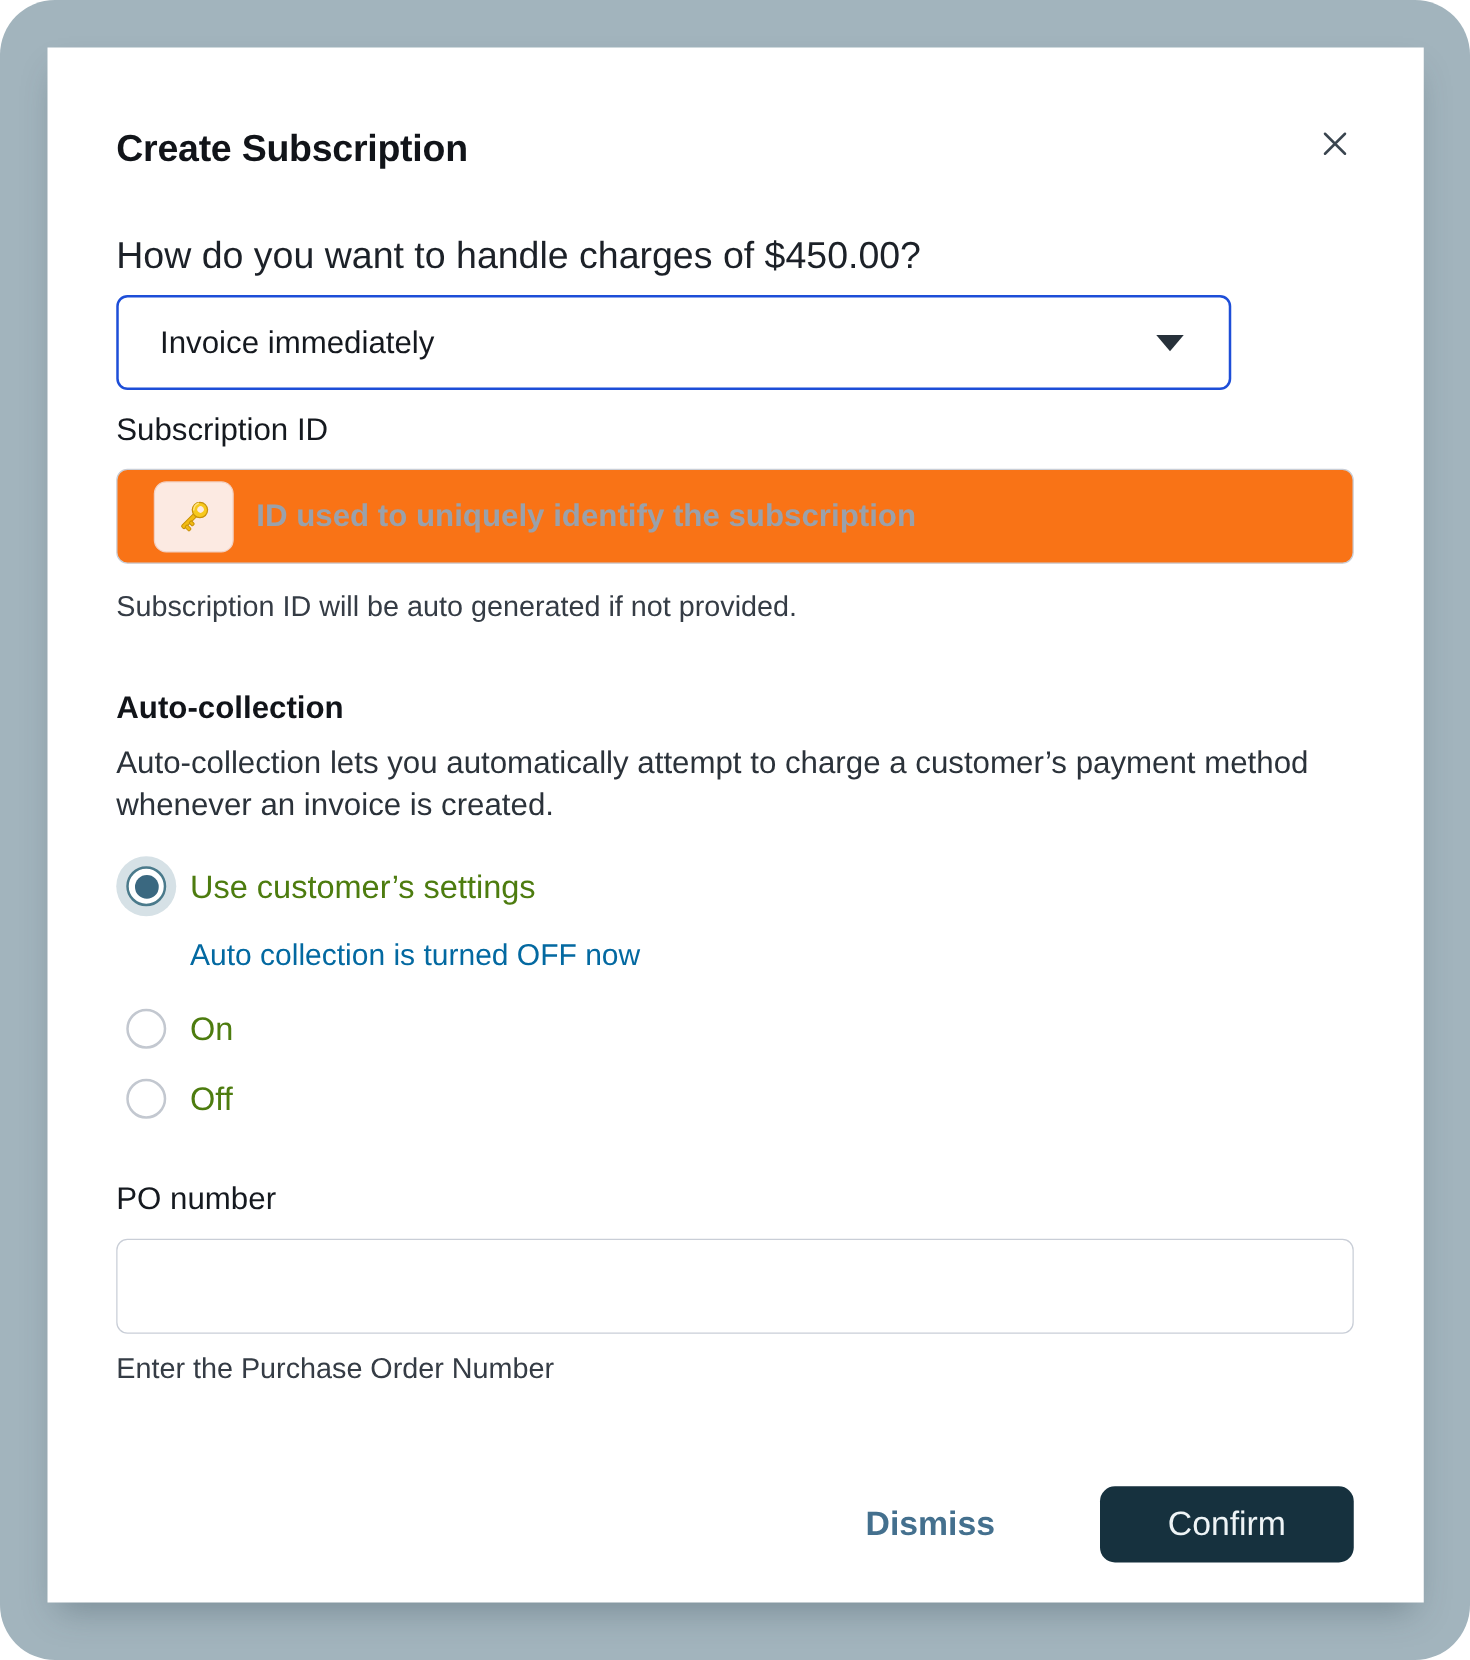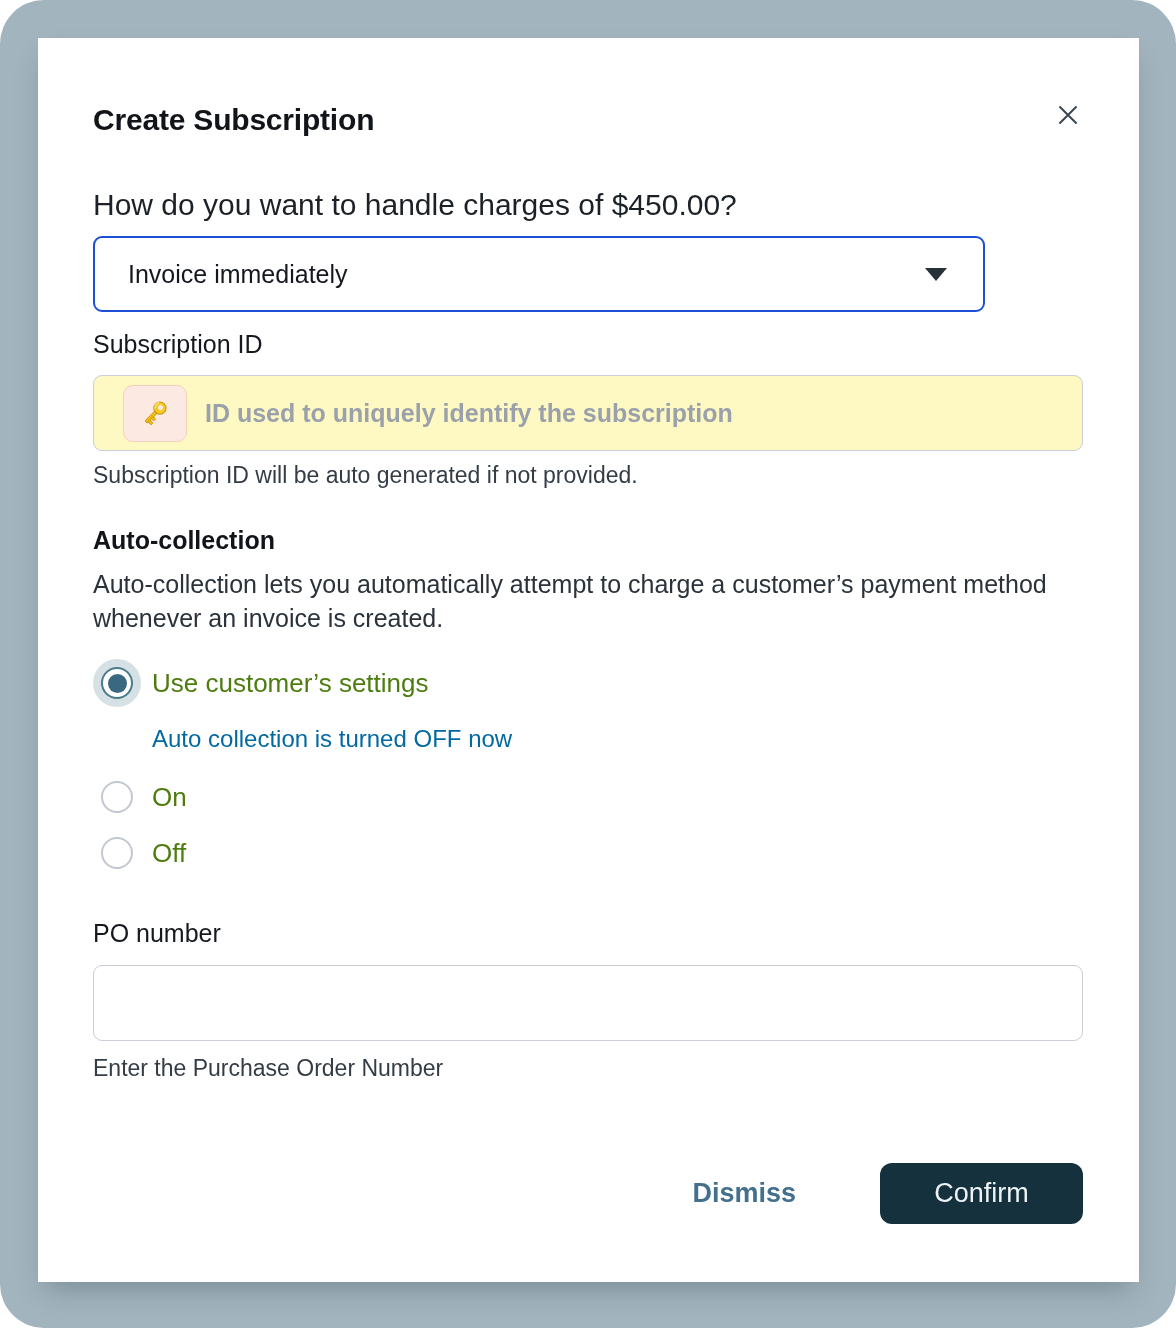--- a/index.html
+++ b/index.html
@@ -79,21 +79,21 @@
   }
   .input-wrap {
     margin-top: 16px;
     width: 100%;
     height: 76px;
     border: 1px solid #c9ced7;
     border-radius: 9px;
     display: flex;
     align-items: center;
     padding: 0 20px 0 29px;
-    background: #fef9c3;
+    background: #f97316;
   }
   .key-chip {
     flex: 0 0 auto;
     width: 64px;
     height: 57px;
     background: #fceae2;
     border: 1.5px solid #f2cfc0;
     border-radius: 10px;
     display: flex;
     align-items: center;
@@ -104,27 +104,27 @@
     flex: 1;
     border: none;
     outline: none;
     font-family: "Liberation Sans", "DejaVu Sans", sans-serif;
     font-size: 25px;
     color: #15191f;
     background: transparent;
   }
   .text-input::placeholder { color: #9aa1ab; font-weight: 600; opacity: 1; }
   .helper {
-    margin-top: 11px;
+    margin-top: 21px;
     font-size: 23px;
     line-height: 27px;
     color: #353c45;
   }
   .section-heading {
-    margin-top: 36px;
+    margin-top: 52px;
     font-size: 25px;
     line-height: 30px;
     font-weight: 700;
     color: #111419;
   }
   .desc {
     margin-top: 12px;
     font-size: 25px;
     line-height: 34px;
     color: #2b323a;

